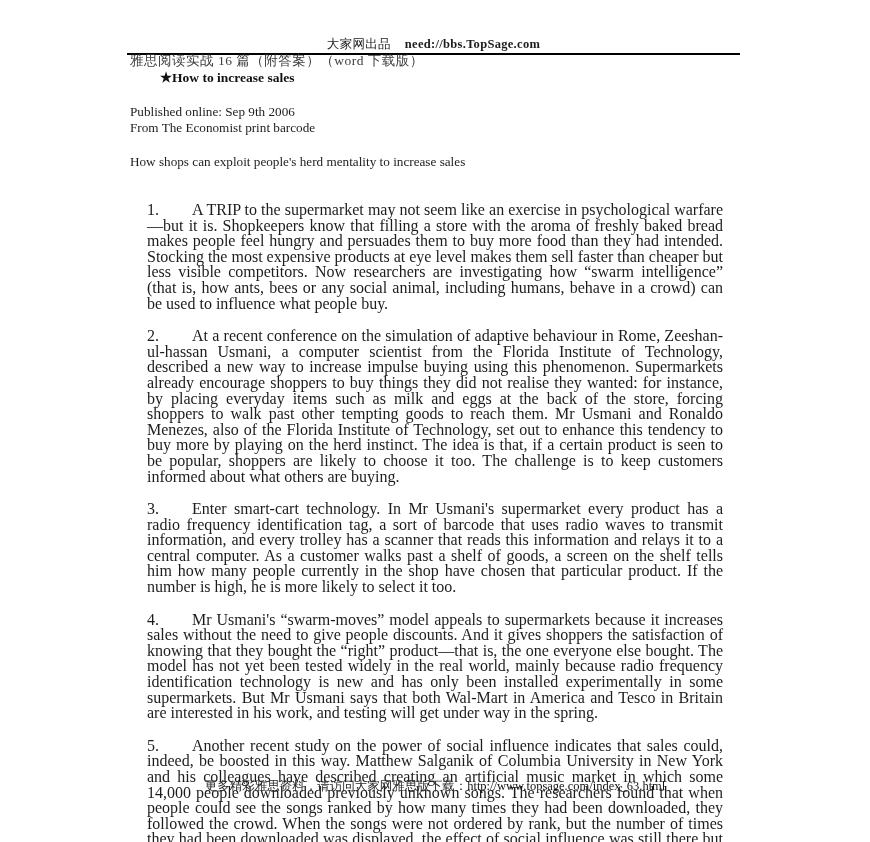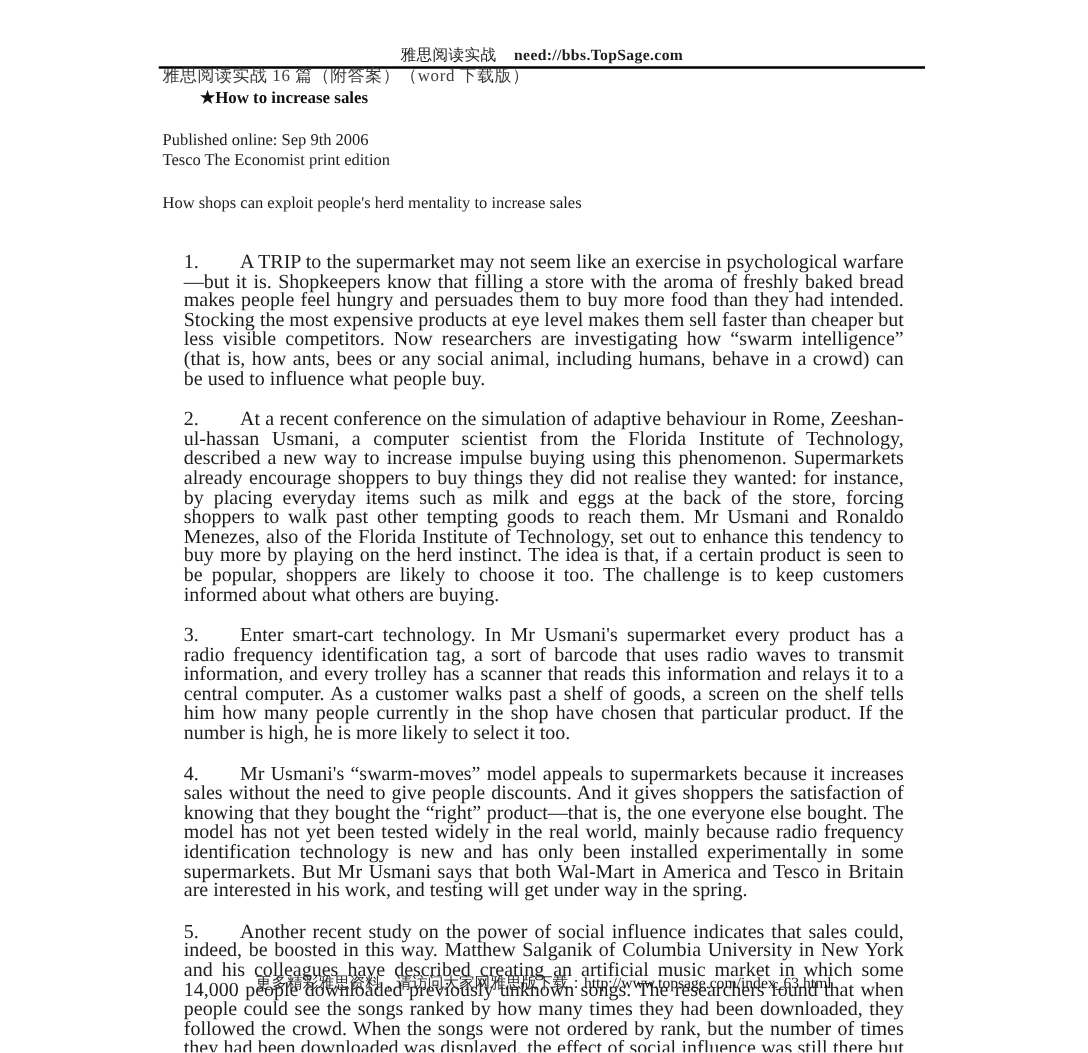--- a/index.html
+++ b/index.html
@@ -89,32 +89,32 @@
     color: #2a2a2a;
   }
   .footer .furl { font-weight: normal; color: #111111; }
 </style>
 </head>
 <body>
 
 <div class="page">
 
   <div class="header-text">
-    <span class="brand">雅思阅读实战</span><span class="hurl">need://bbs.TopSage.com</span>
+    <span class="brand">大家网出品</span><span class="hurl">need://bbs.TopSage.com</span>
   </div>
   <div class="header-rule"></div>
 
   <div class="main">
     <div class="series-title">雅思阅读实战 16 篇（附答案）（word 下载版）</div>
     <div class="article-title">★How to increase sales</div>
 
     <div class="gap"></div>
 
     <div class="meta-line">Published online: Sep 9th 2006</div>
-    <div class="meta-line">Tesco The Economist print edition</div>
+    <div class="meta-line">From The Economist print barcode</div>
 
     <div class="gap"></div>
 
     <div class="subtitle">How shops can exploit people's herd mentality to increase sales</div>
 
     <div class="gap-sm"></div>
 
     <p class="para"><span class="pnum">1.</span><span>A TRIP to the supermarket may not seem like an exercise in psychological warfare—but it is. Shopkeepers know that filling a store with the aroma of freshly baked bread makes people feel hungry and persuades them to buy more food than they had intended. Stocking the most expensive products at eye level makes them sell faster than cheaper but less visible competitors. Now researchers are investigating how “swarm intelligence” (that is, how ants, bees or any social animal, including humans, behave in a crowd) can be used to influence what people buy.</span></p>
     <p class="para"><span class="pnum">2.</span><span>At a recent conference on the simulation of adaptive behaviour in Rome, Zeeshan-ul-hassan Usmani, a computer scientist from the Florida Institute of Technology, described a new way to increase impulse buying using this phenomenon. Supermarkets already encourage shoppers to buy things they did not realise they wanted: for instance, by placing everyday items such as milk and eggs at the back of the store, forcing shoppers to walk past other tempting goods to reach them. Mr Usmani and Ronaldo Menezes, also of the Florida Institute of Technology, set out to enhance this tendency to buy more by playing on the herd instinct. The idea is that, if a certain product is seen to be popular, shoppers are likely to choose it too. The challenge is to keep customers informed about what others are buying.</span></p>
     <p class="para"><span class="pnum">3.</span><span>Enter smart-cart technology. In Mr Usmani's supermarket every product has a radio frequency identification tag, a sort of barcode that uses radio waves to transmit information, and every trolley has a scanner that reads this information and relays it to a central computer. As a customer walks past a shelf of goods, a screen on the shelf tells him how many people currently in the shop have chosen that particular product. If the number is high, he is more likely to select it too.</span></p>

